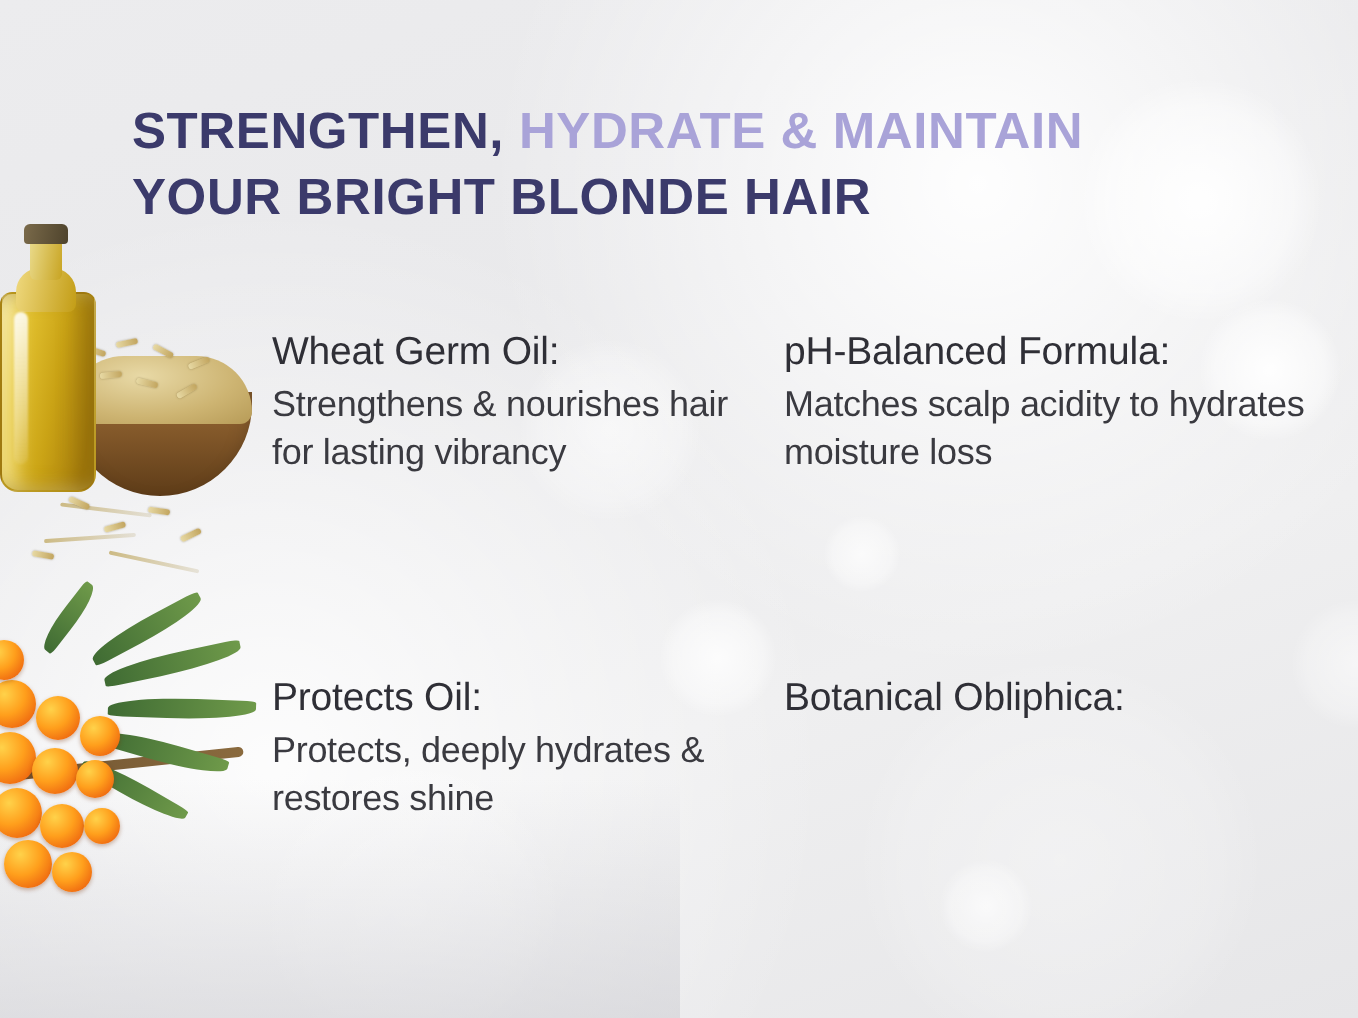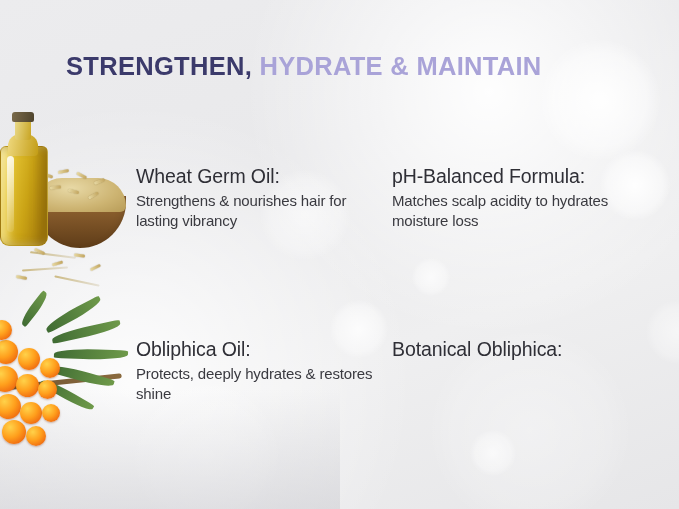--- a/index.html
+++ b/index.html
@@ -71,21 +71,21 @@
   .feature { position: absolute; }
   .feature-title {
     font-size: 19.5px;
     font-weight: normal;
     color: #2f2f36;
     line-height: 1.2;
     margin-bottom: 3px;
     letter-spacing: -0.1px;
   }
   .feature-body {
-    font-size: 15px;
+    font-size: 18px;
     color: #3a3a40;
     line-height: 1.32;
     letter-spacing: -0.15px;
   }
 
   
   .floor-shadow {
     position: absolute;
     left: 0; bottom: 0;
     width: 340px; height: 120px;
@@ -211,36 +211,37 @@
   <div class="bokeh b5"></div>
   <div class="bokeh b6"></div>
   <div class="bokeh b7"></div>
   <div class="bokeh b8"></div>
   <div class="bokeh b9"></div>
 
   <div class="floor-shadow"></div>
 
   <div class="headline">
     <span class="hl-dark">Strengthen,</span><span class="hl-light"> Hydrate &amp; Maintain</span><br>
+    <span class="hl-dark">Your Bright Blonde Hair</span>
   </div>
 
   <div class="features">
 
     <div class="feature feature-col-left row-top">
       <div class="feature-title">Wheat Germ Oil:</div>
       <div class="feature-body">Strengthens &amp; nourishes hair for lasting vibrancy</div>
     </div>
 
     <div class="feature feature-col-right row-top">
       <div class="feature-title">pH-Balanced Formula:</div>
       <div class="feature-body">Matches scalp acidity to hydrates moisture loss</div>
     </div>
 
     <div class="feature feature-col-left row-bottom">
-      <div class="feature-title">Obliphica Oil:</div>
+      <div class="feature-title">Protects Oil:</div>
       <div class="feature-body">Protects, deeply hydrates &amp; restores shine</div>
     </div>
 
     <div class="feature feature-col-right row-bottom">
       <div class="feature-title">Botanical Obliphica:</div>
     </div>
 
   </div>
 
   <div class="img-wheat">

